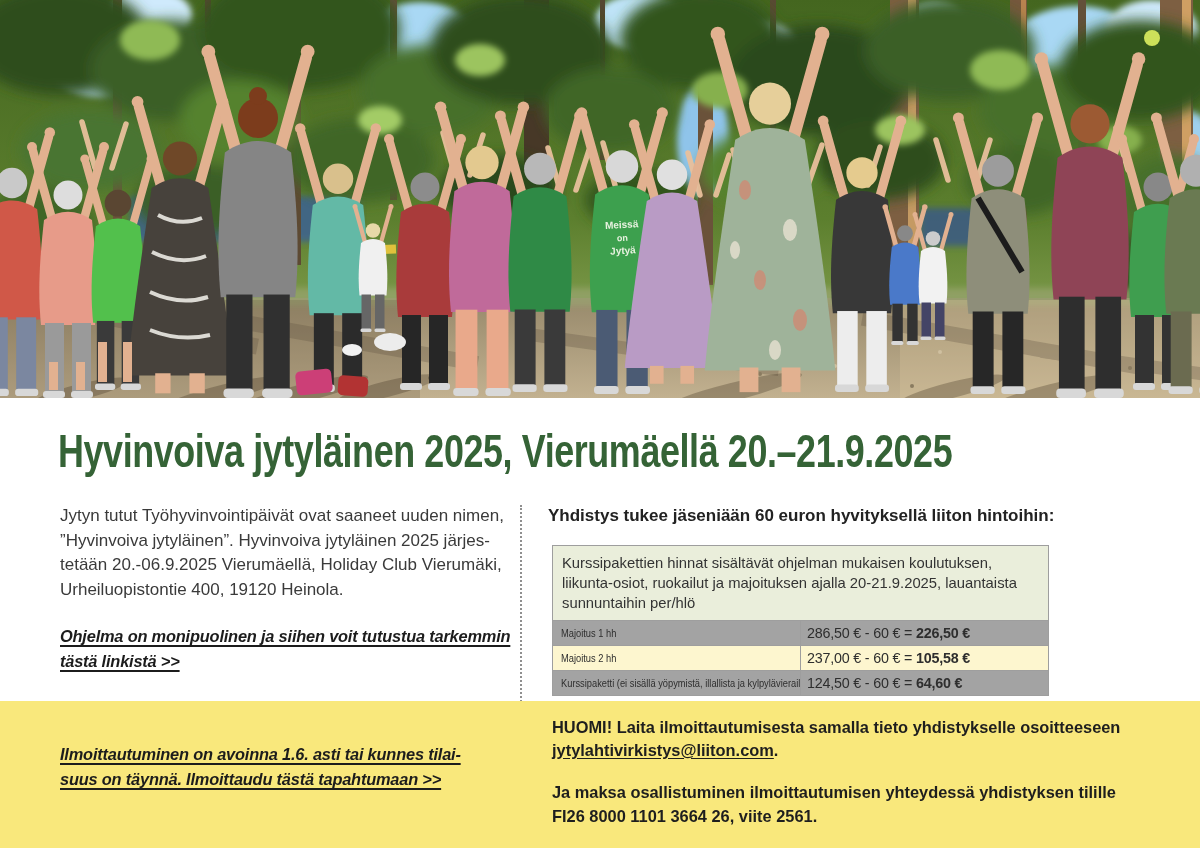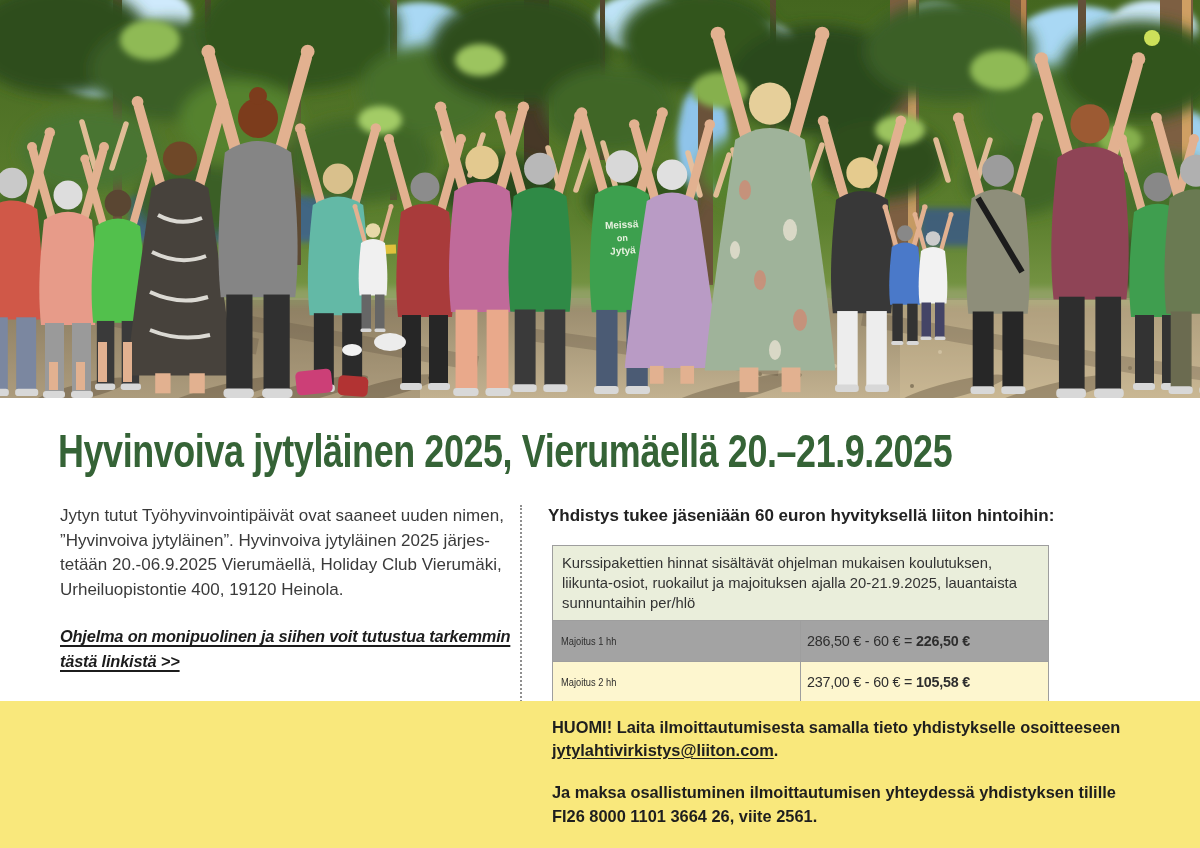--- a/index.html
+++ b/index.html
@@ -38,21 +38,21 @@
     font-size:17px;font-weight:700;color:#222;
   }
   .price-table{
     position:absolute;left:552px;top:545px;width:497px;
     border-collapse:collapse;background:#a3a3a3;table-layout:fixed;
   }
   .price-table td{border:1px solid var(--table-border,#9e9e9e);vertical-align:middle;}
   .thead-cell{background:var(--table-header-bg,#eaeedb);font-size:14.8px;line-height:20px;padding:7px 9px;color:#333;}
   .lbl-cell{width:404px;padding:4px 8px;font-size:10px;white-space:nowrap;overflow:hidden;color:#2e2e2e;}
   .lbl-cell .lbl{display:inline-block;transform:scaleX(0.93);transform-origin:left center;}
-  .val-cell{width:194px;padding:12px 6px;font-size:14.3px;white-space:nowrap;letter-spacing:-0.2px;color:#2e2e2e;}
+  .val-cell{width:194px;padding:4px 6px;font-size:14.3px;white-space:nowrap;letter-spacing:-0.2px;color:#2e2e2e;}
   .val-cell b{font-weight:700;}
   tr.alt td{background:var(--row-alt-bg,#fdf6cf);}
 
   .notice{
     position:absolute;left:552px;top:716px;width:610px;margin:0;
     font-size:16.4px;line-height:23px;font-weight:700;color:#1e1e1e;white-space:pre-line;
   }
   .notice .huomi{font-weight:800;}
   .notice .email{text-decoration:underline;text-underline-offset:2px;cursor:pointer;}
   .payment{
@@ -324,20 +324,22 @@
       </tr>
       <tr>
         <td class="lbl-cell"><span class="lbl">Kurssipaketti (ei sisällä yöpymistä, illallista ja kylpylävierailua)</span></td>
         <td class="val-cell"><span>124,50 € - 60 € = </span><b>64,60 €</b></td>
       </tr>
     </tbody>
   </table>
 
   <div class="band"></div>
 
+  <p class="linkblock reg-link">Ilmoittautuminen on avoinna 1.6. asti tai kunnes tilai-
+suus on täynnä. Ilmoittaudu tästä tapahtumaan &gt;&gt;</p>
 
   <p class="notice"><span class="huomi">HUOMI!</span><span> Laita ilmoittautumisesta samalla tieto yhdistykselle osoitteeseen
 </span><span class="email">jytylahtivirkistys@liiton.com</span><span>.</span></p>
 
   <p class="payment">Ja maksa osallistuminen ilmoittautumisen yhteydessä yhdistyksen tilille
 FI26 8000 1101 3664 26, viite 2561.</p>
 
 </div>
 
 </body></html>

